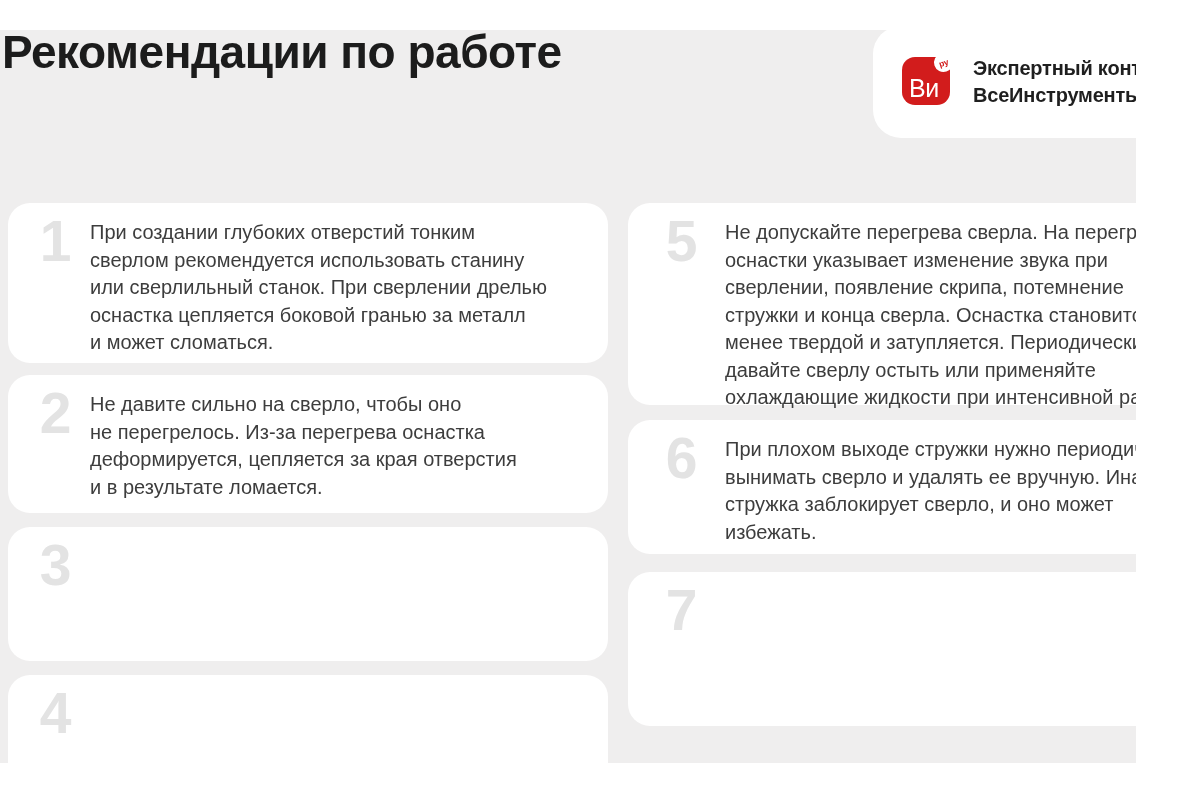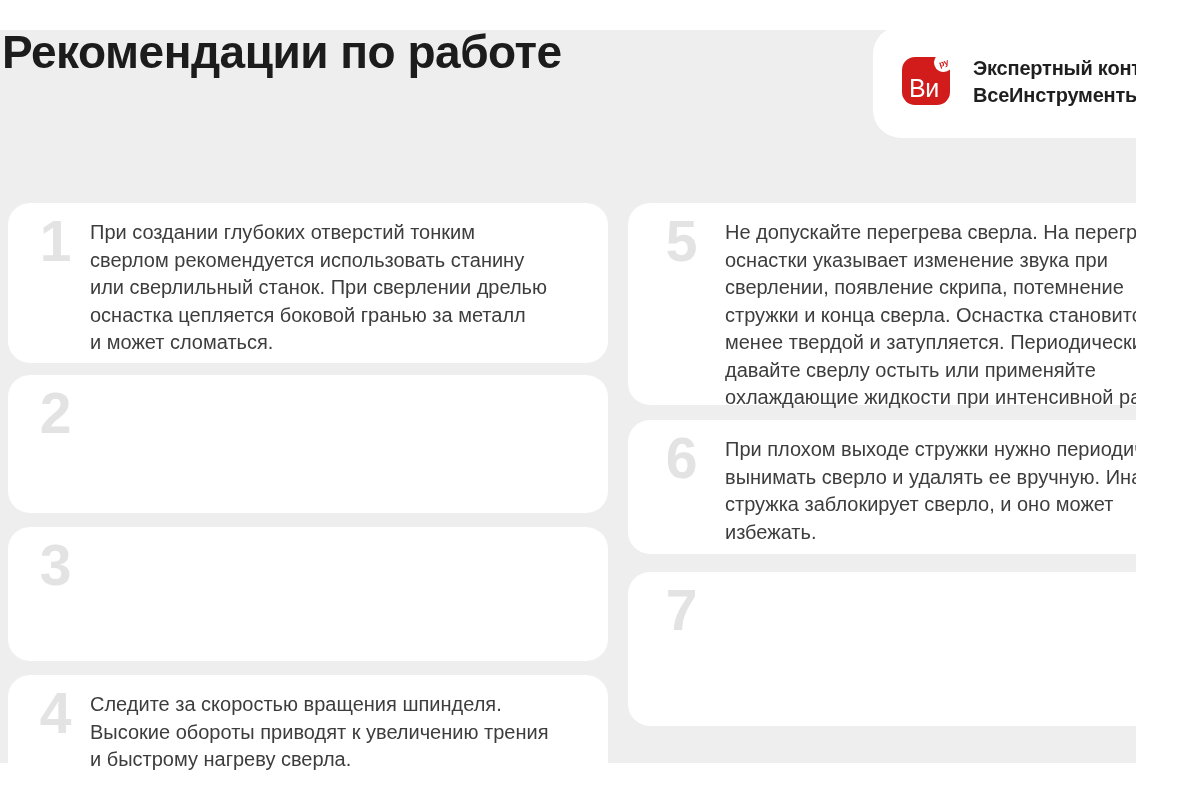--- a/index.html
+++ b/index.html
@@ -100,31 +100,32 @@
     <span class="num">1</span>
     <p class="tip-text">При создании глубоких отверстий тонким
 сверлом рекомендуется использовать станину
 или сверлильный станок. При сверлении дрелью
 оснастка цепляется боковой гранью за металл
 и может сломаться.</p>
   </section>
 
   <section class="card c2">
     <span class="num">2</span>
+    <p class="tip-text">Не давите сильно на сверло, чтобы оно
+не перегрелось. Из-за перегрева оснастка
+деформируется, цепляется за края отверстия
+и в результате ломается.</p>
   </section>
 
   <section class="card c3">
     <span class="num">3</span>
   </section>
 
   <section class="card c4">
     <span class="num">4</span>
-    <p class="tip-text">Следите за скоростью вращения шпинделя.
-Высокие обороты приводят к увеличению трения
-и быстрому нагреву сверла.</p>
   </section>
 
   <section class="card c5 right">
     <span class="num">5</span>
     <p class="tip-text">Не допускайте перегрева сверла. На перегрев
 оснастки указывает изменение звука при
 сверлении, появление скрипа, потемнение
 стружки и конца сверла. Оснастка становится
 менее твердой и затупляется. Периодически
 давайте сверлу остыть или применяйте

